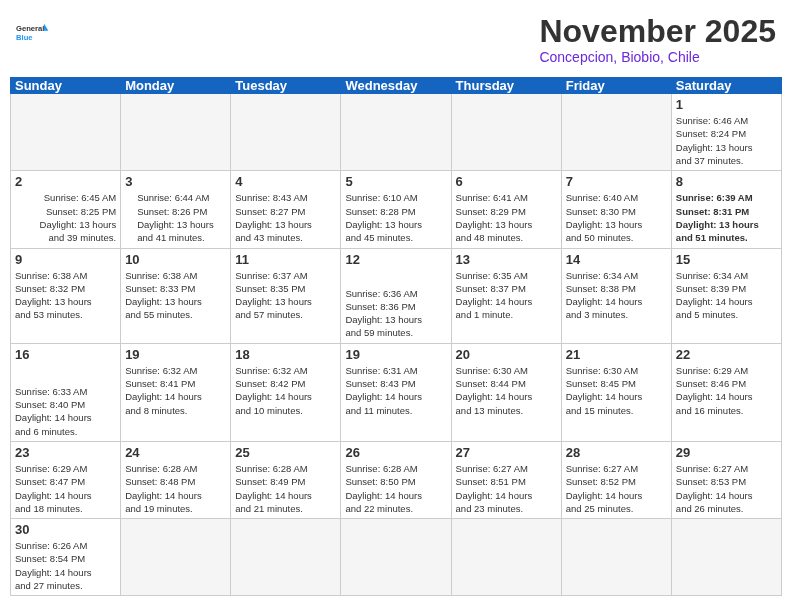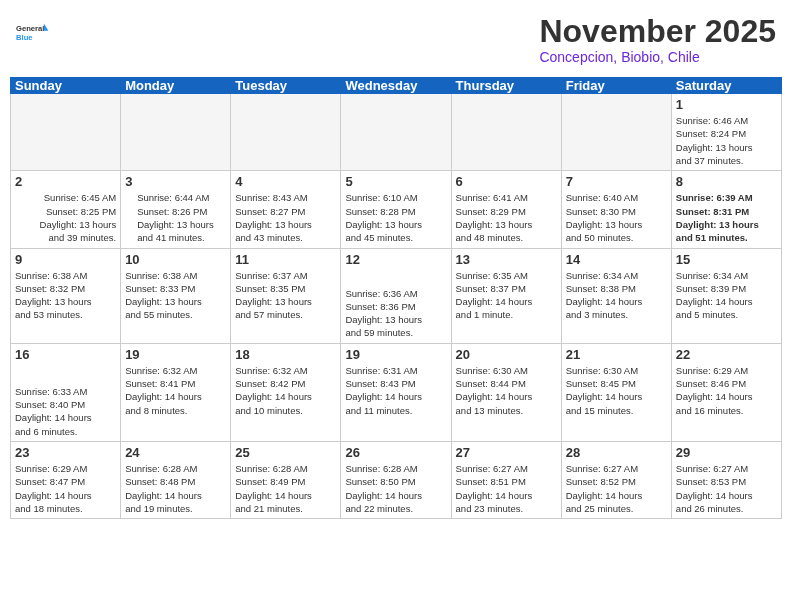--- a/index.html
+++ b/index.html
@@ -318,14 +318,29 @@
 and 25 minutes.</div>
         </td>
         <td>
           <span class="day-num">29</span>
           <div class="day-info" style="white-space: pre-line;">Sunrise: 6:27 AM
 Sunset: 8:53 PM
 Daylight: 14 hours
 and 26 minutes.</div>
         </td>
       </tr>
+      <tr>
+        <td>
+          <span class="day-num">30</span>
+          <div class="day-info" style="white-space: pre-line;">Sunrise: 6:26 AM
+Sunset: 8:54 PM
+Daylight: 14 hours
+and 27 minutes.</div>
+        </td>
+        <td class="empty"></td>
+        <td class="empty"></td>
+        <td class="empty"></td>
+        <td class="empty"></td>
+        <td class="empty"></td>
+        <td class="empty"></td>
+      </tr>
     </tbody>
 </table>
 
 </body></html>

